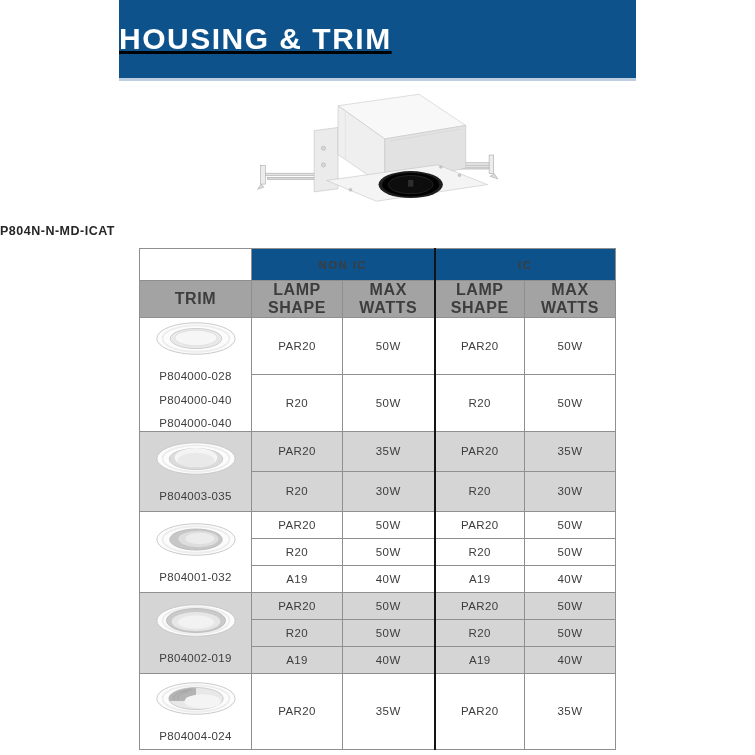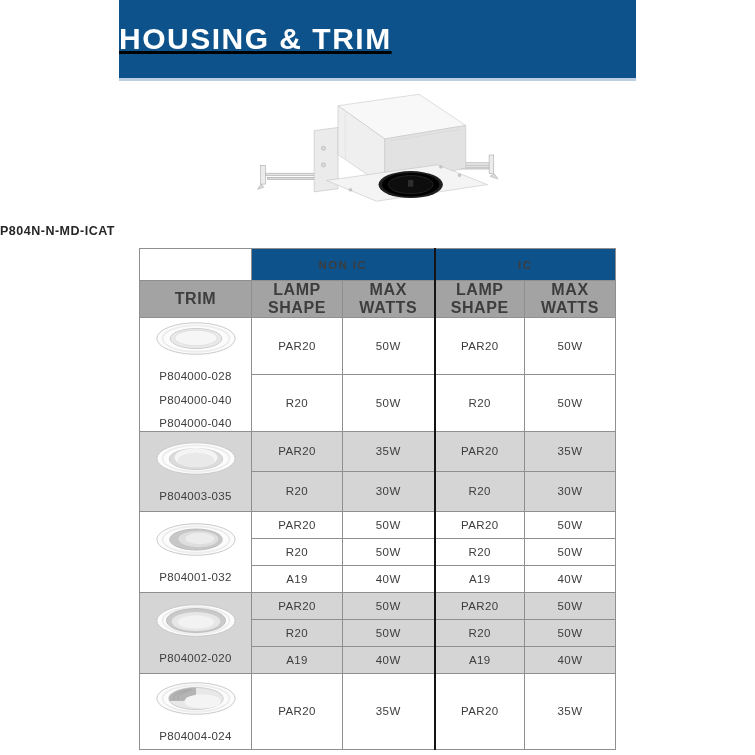--- a/index.html
+++ b/index.html
@@ -217,21 +217,21 @@
           <div class="trim-cell-inner">
             <div class="trim-img">
               <svg viewBox="0 0 88 44" width="86" height="42">
                 <ellipse cx="44" cy="21.5" rx="41" ry="16.5" fill="#fcfcfc" stroke="#c6c6c6" stroke-width="1"></ellipse>
                 <ellipse cx="44" cy="21.5" rx="35" ry="13.8" fill="none" stroke="#ededed" stroke-width="2"></ellipse>
                 <ellipse cx="44" cy="21.5" rx="31" ry="12.5" fill="#c9c9c9" stroke="#bcbcbc"></ellipse>
                 <ellipse cx="44" cy="22.5" rx="25.5" ry="10" fill="#e6e6e6"></ellipse>
                 <ellipse cx="44" cy="23" rx="19" ry="7" fill="#f2f2f2"></ellipse>
               </svg>
             </div>
-            <div class="model">P804002-020</div>
+            <div class="model">P804002-019</div>
           </div>
         </td>
         <td>PAR20</td>
         <td>50W</td>
         <td class="ic-start">PAR20</td>
         <td>50W</td>
       </tr>
       <tr class="striped" style="height: 27px;">
         <td>R20</td>
         <td>50W</td>

